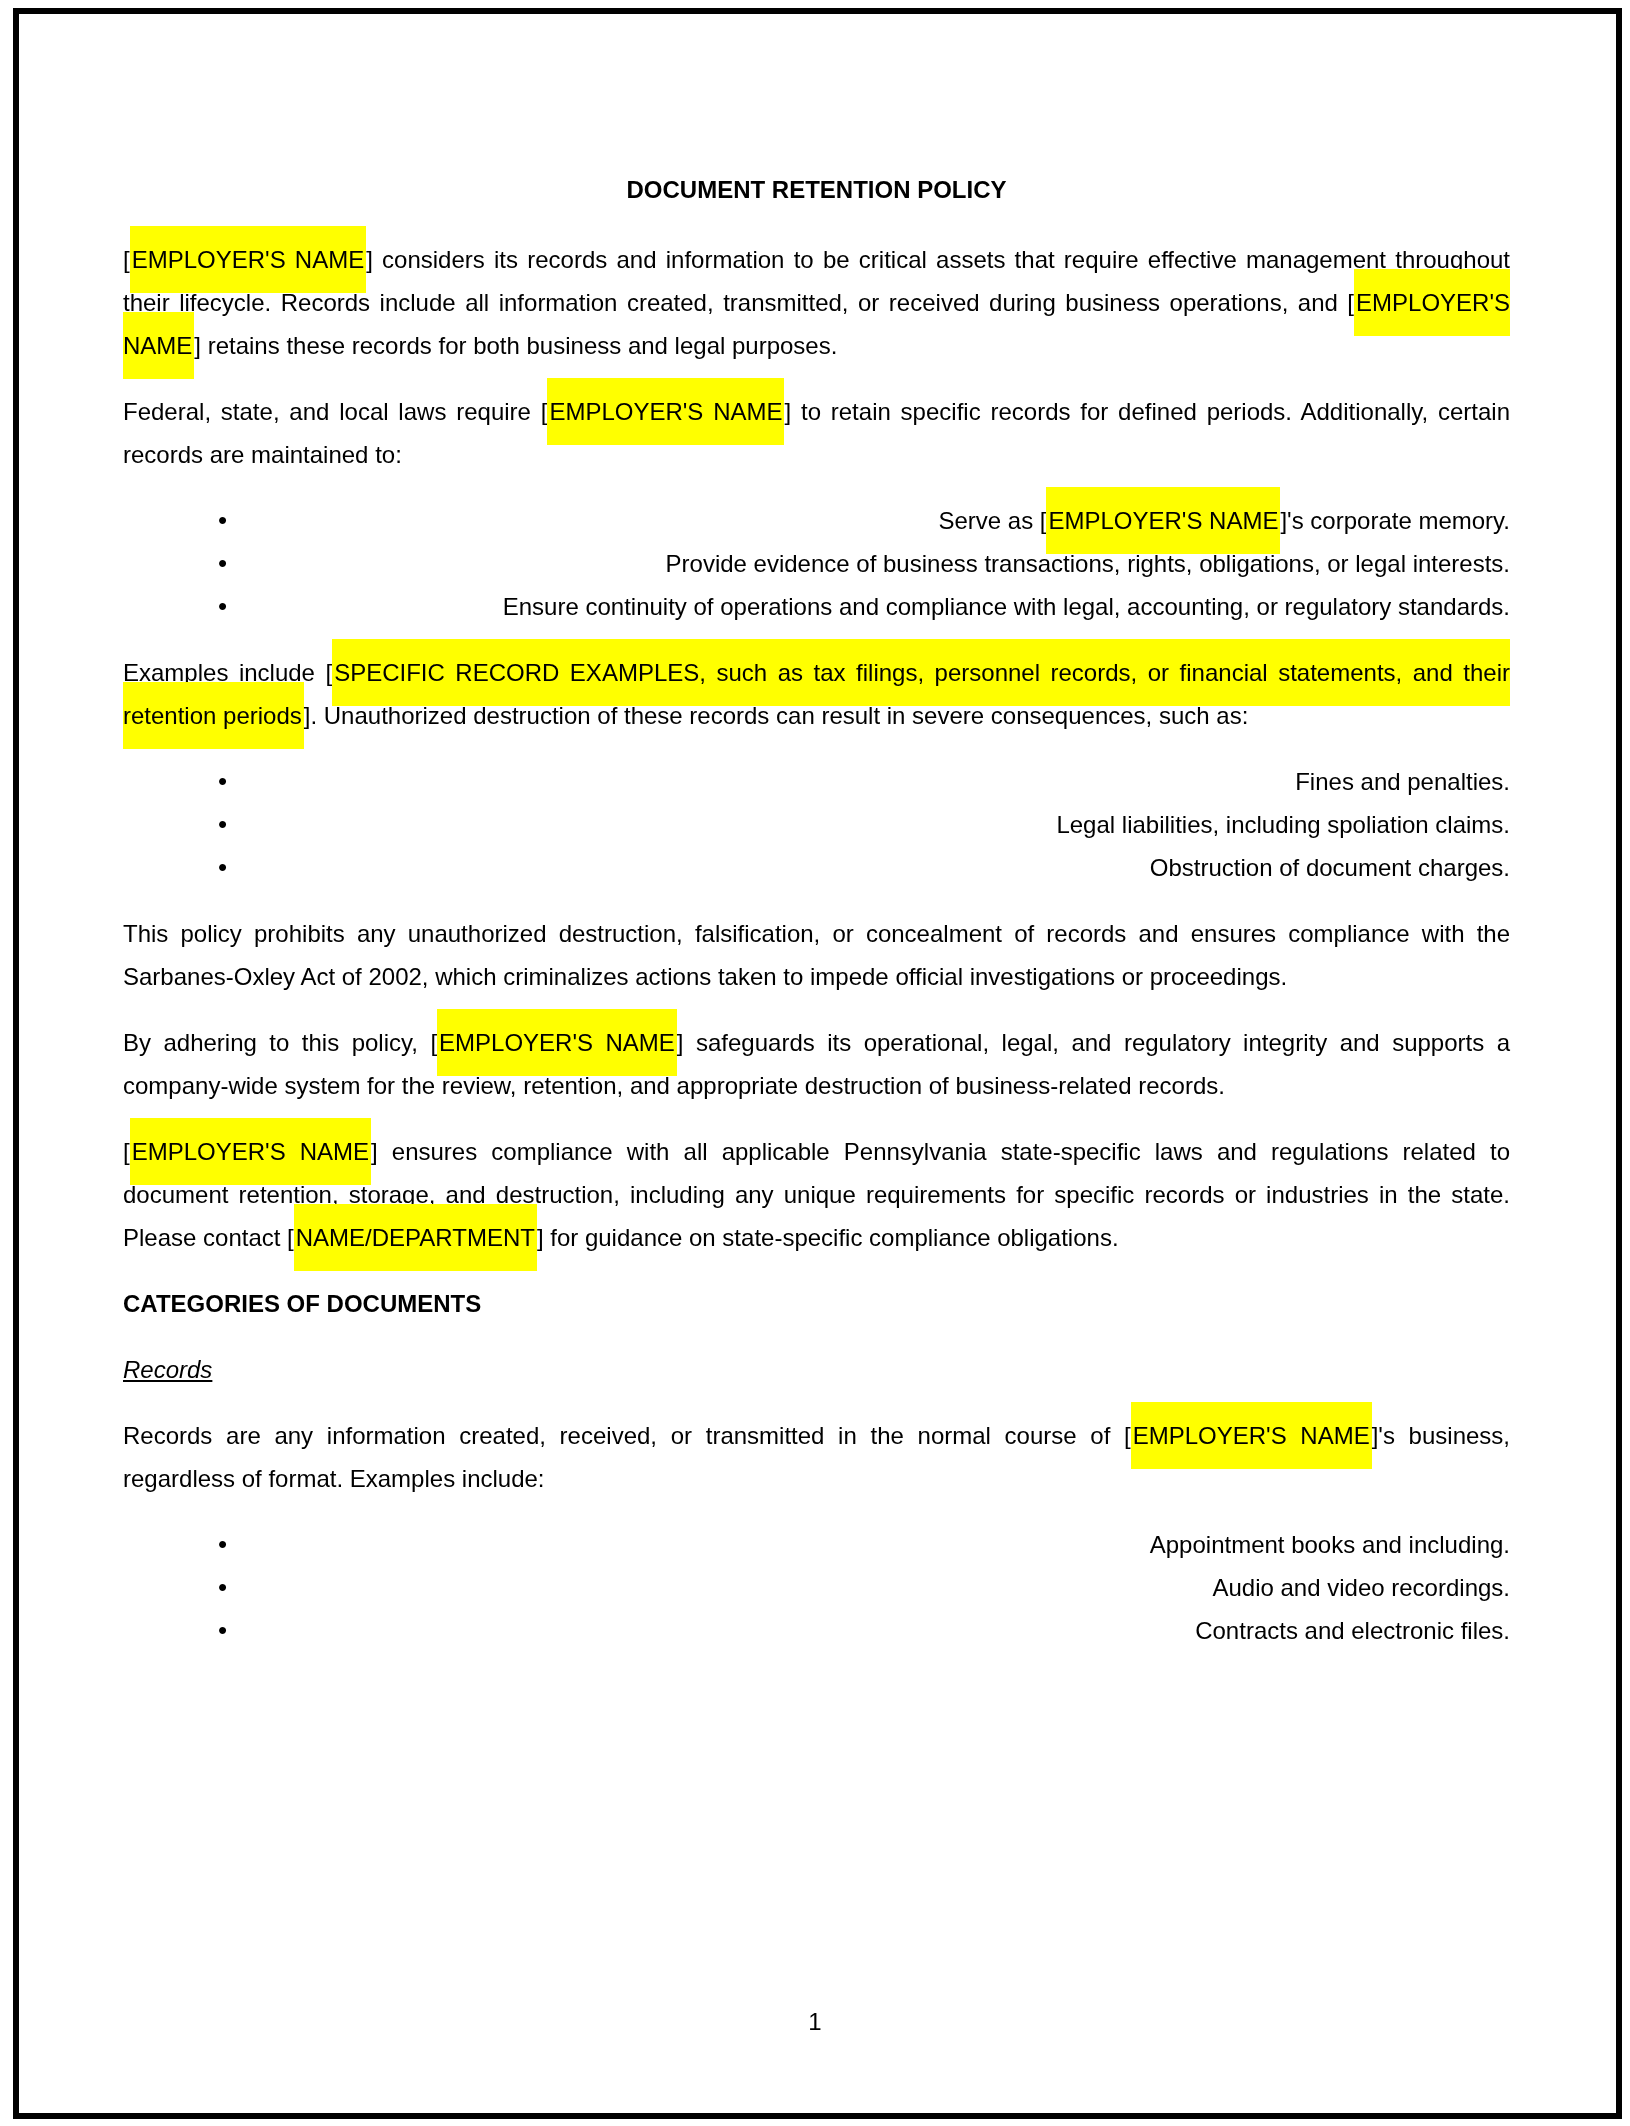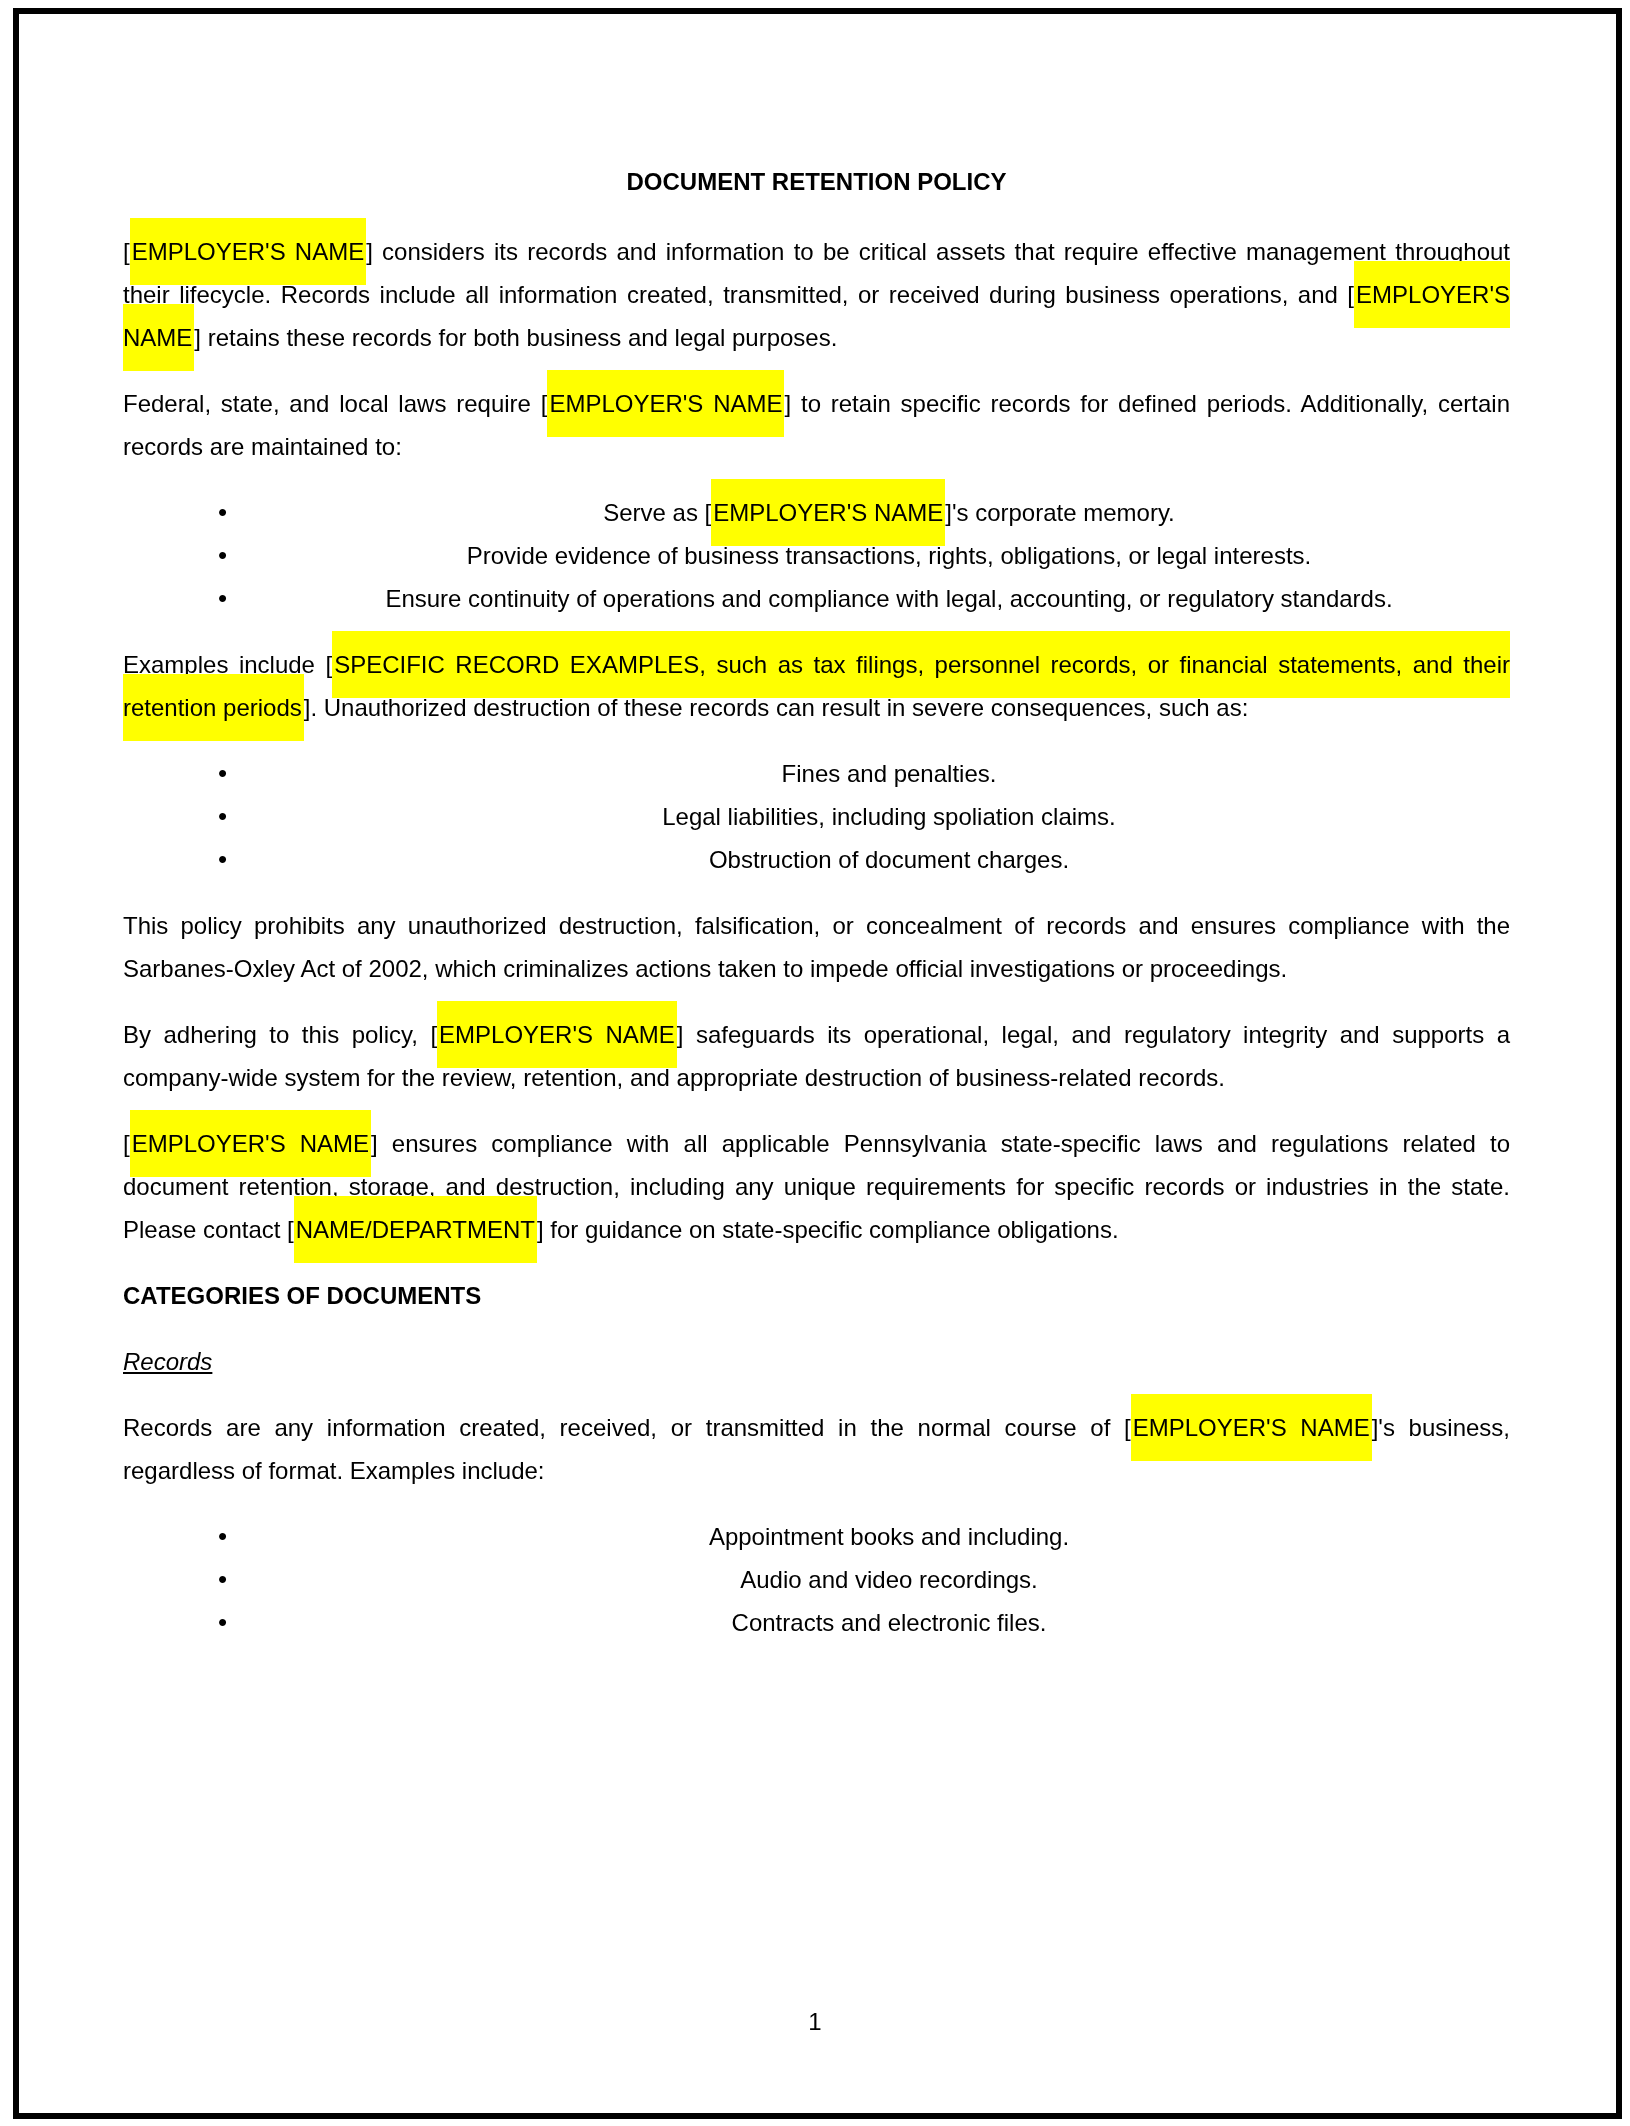--- a/index.html
+++ b/index.html
@@ -22,21 +22,21 @@
     position: absolute;
     left: 123px;
     right: 120px;
     top: 160px;
     font-size: 24px;
     line-height: 43px;
   }
   .title {
     text-align: center;
     font-weight: bold;
-    margin: 0 0 27px 0;
+    margin: 8px 0 27px 0;
   }
   .heading {
     font-weight: bold;
     margin: 0 0 23px 0;
     text-align: left;
   }
   .subheading {
     font-weight: normal;
     text-decoration: underline;
     margin: 0 0 23px 0;
@@ -48,21 +48,21 @@
     text-align: justify;
   }
   ul.doc-list {
     margin: 0 0 23px 0;
     padding: 0;
     list-style: none;
   }
   ul.doc-list li {
     position: relative;
     padding-left: 145px;
-    text-align: center;
+    text-align: right;
   }
   ul.doc-list li::before {
     content: "\2022";
     position: absolute;
     left: 95px;
     top: 0;
     font-size: 26px;
   }
   .hl {
     background: var(--hl, #ffff00);

